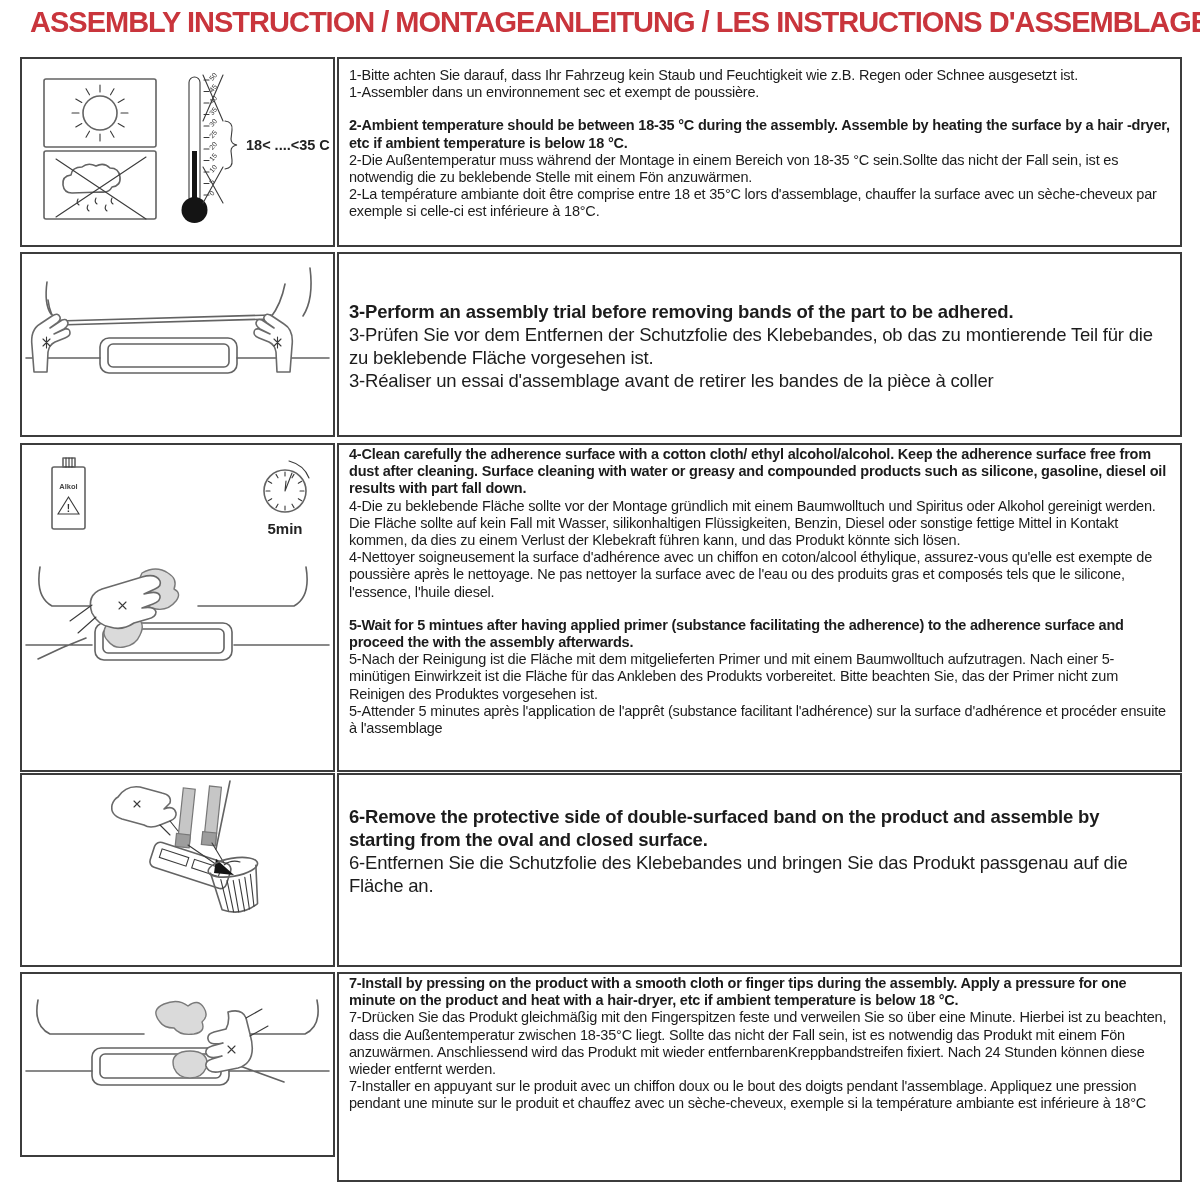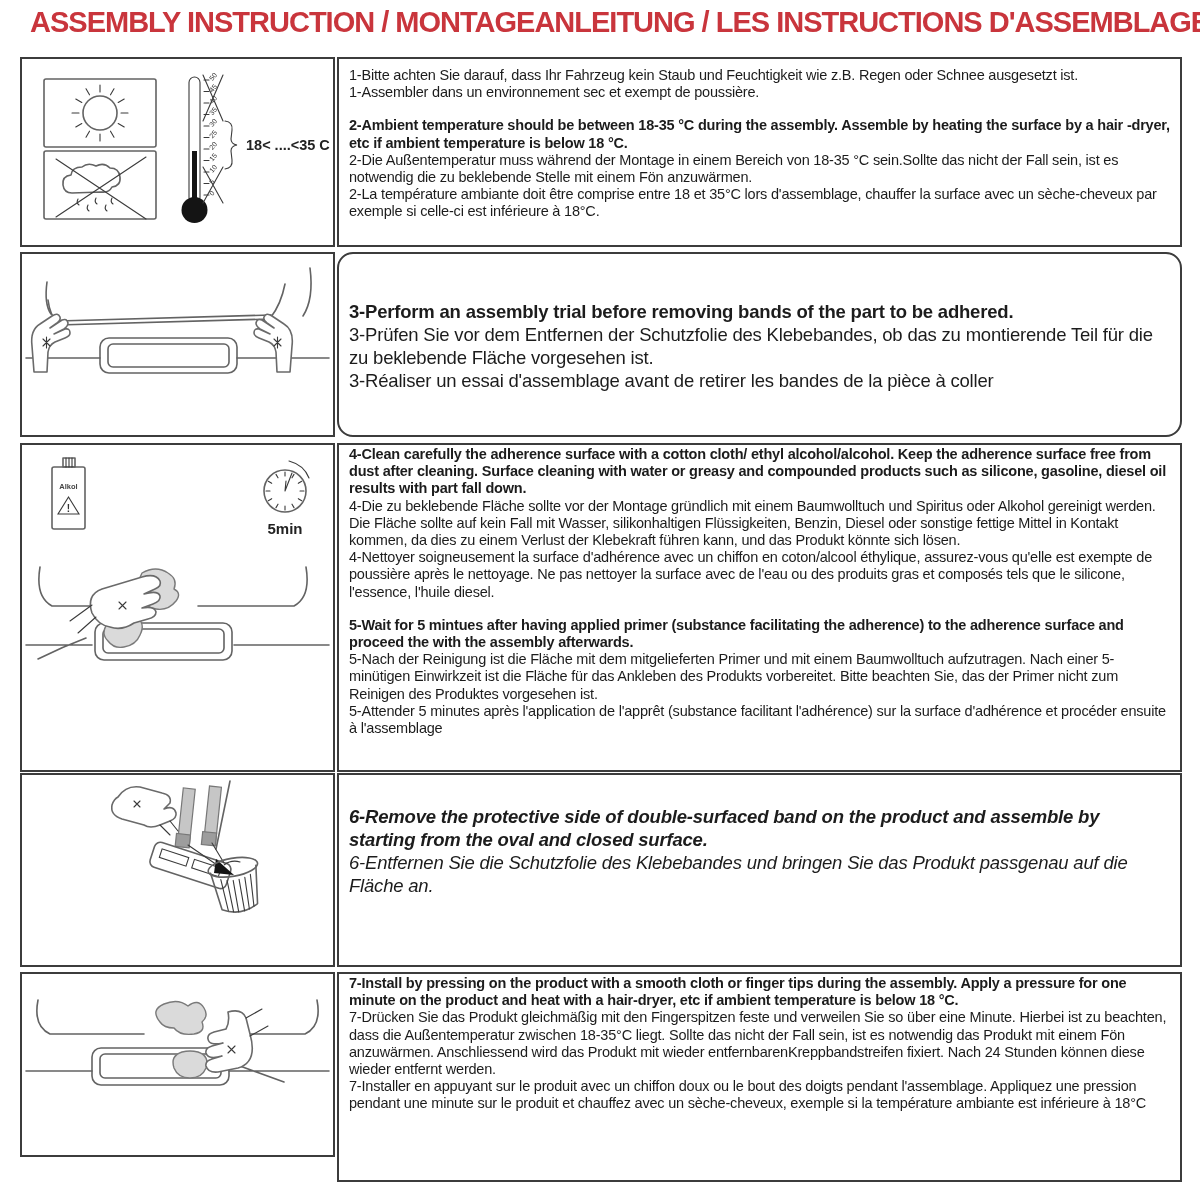--- a/index.html
+++ b/index.html
@@ -23,22 +23,22 @@
     background: #fff;
     overflow: hidden;
   }
   .cell-left  { left: 20px;  width: 315px; }
   .cell-right { left: 337px; width: 845px; padding: 8px 10px 6px 10px; }
   .cell-right p { margin: 0; }
   .small { font-size: 14.5px; line-height: 17.2px; letter-spacing: -0.2px; }
   .large { font-size: 18.5px; line-height: 23px;  letter-spacing: -0.2px; }
   .b   { font-weight: 700; }
   .gap { margin-top: 16px !important; }
-  .pt46 { padding-top: 46px; border-radius: 16px; }
-  .pt30 { padding-top: 30px; font-style: italic; }
+  .pt46 { padding-top: 46px; }
+  .pt30 { padding-top: 30px; }
   .pt14 { padding-top: 1px; }
   svg { display: block; width: 100%; height: 100%; }
   .ln { fill: none; stroke: #636363; stroke-width: 1.6; stroke-linecap: round; stroke-linejoin: round; }
   .tn { fill: none; stroke: #3a3a3a; stroke-width: 1.1; stroke-linecap: round; }
   .fw { fill: #ffffff; stroke: #6a6a6a; stroke-width: 1.6; stroke-linejoin: round; }
   .cl { fill: #dadada; stroke: #7a7a7a; stroke-width: 1.4; stroke-linejoin: round; }
   .gs { fill: #c6c6c6; stroke: #777; stroke-width: 1.2; }
   .gd { fill: #9d9d9d; stroke: #777; stroke-width: 1.2; }
   .dk { fill: #141414; stroke: none; }
   .sc { font-size: 7px; fill: #333; }

